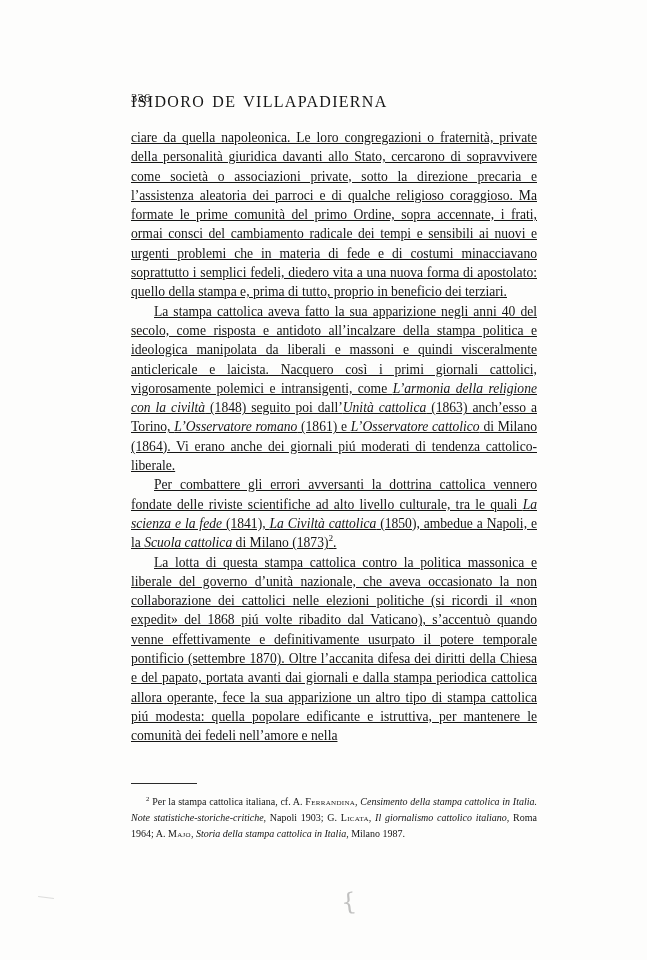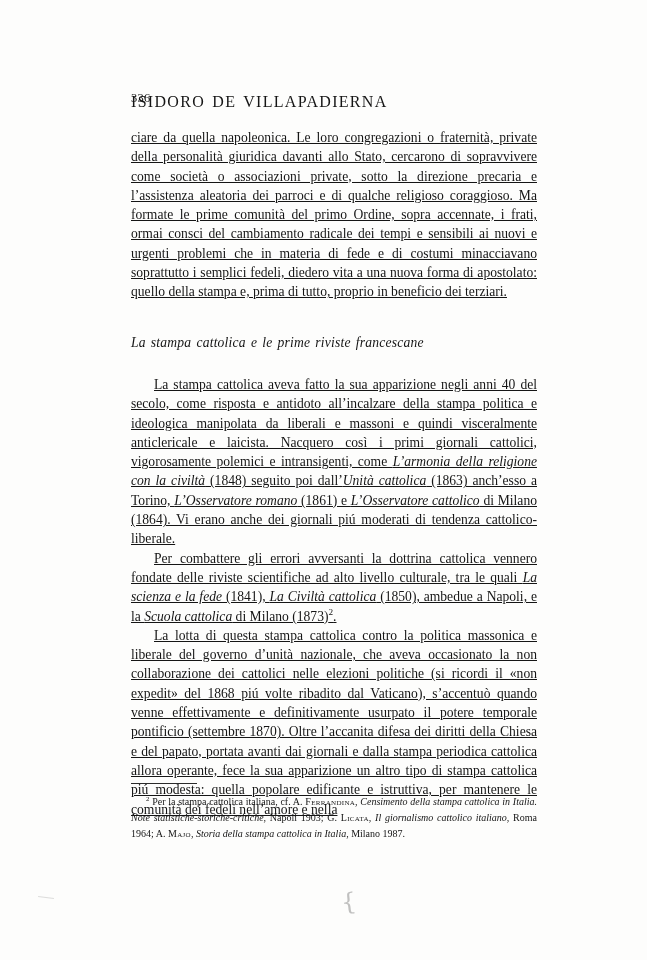--- a/index.html
+++ b/index.html
@@ -127,21 +127,20 @@
 <div class="page">
 
   <header class="page-header">
     <span class="page-num">336</span>
     <span class="running-header">ISIDORO DE VILLAPADIERNA</span>
   </header>
 
   <main class="text-block">
     <p class="body-para"><span class="seg-n">ciare da quella napoleonica. Le loro congregazioni o fraternità, private della personalità giuridica davanti allo Stato, cercarono di sopravvivere come società o associazioni private, sotto la direzione precaria e l’assistenza aleatoria dei parroci e di qualche religioso coraggioso. Ma formate le prime comunità del primo Ordine, sopra accennate, i frati, ormai consci del cambiamento radicale dei tempi e sensibili ai nuovi e urgenti problemi che in materia di fede e di costumi minacciavano soprattutto i semplici fedeli, diedero vita a una nuova forma di apostolato: quello della stampa e, prima di tutto, proprio in beneficio dei terziari.</span></p>
 
-    <h2 class="section-heading">La stampa cattolica e le prime riviste francescane</h2>
 
     <p class="body-para indent"><span class="seg-n">La stampa cattolica aveva fatto la sua apparizione negli anni 40 del secolo, come risposta e antidoto all’incalzare della stampa politica e ideologica manipolata da liberali e massoni e quindi visceralmente anticlericale e laicista. Nacquero così i primi giornali cattolici, vigorosamente polemici e intransigenti, come </span><span class="seg-i">L’armonia della religione con la civiltà</span><span class="seg-n"> (1848) seguito poi dall’</span><span class="seg-i">Unità cattolica</span><span class="seg-n"> (1863) anch’esso a Torino, </span><span class="seg-i">L’Osservatore romano</span><span class="seg-n"> (1861) e </span><span class="seg-i">L’Osservatore cattolico</span><span class="seg-n"> di Milano (1864). Vi erano anche dei giornali piú moderati di tendenza cattolico-liberale.</span></p>
 
     <p class="body-para indent"><span class="seg-n">Per combattere gli errori avversanti la dottrina cattolica vennero fondate delle riviste scientifiche ad alto livello culturale, tra le quali </span><span class="seg-i">La scienza e la fede</span><span class="seg-n"> (1841), </span><span class="seg-i">La Civiltà cattolica</span><span class="seg-n"> (1850), ambedue a Napoli, e la </span><span class="seg-i">Scuola cattolica</span><span class="seg-n"> di Milano (1873)</span><span class="seg-sup">2</span><span class="seg-n">.</span></p>
 
     <p class="body-para indent"><span class="seg-n">La lotta di questa stampa cattolica contro la politica massonica e liberale del governo d’unità nazionale, che aveva occasionato la non collaborazione dei cattolici nelle elezioni politiche (si ricordi il «non expedit» del 1868 piú volte ribadito dal Vaticano), s’accentuò quando venne effettivamente e definitivamente usurpato il potere temporale pontificio (settembre 1870). Oltre l’accanita difesa dei diritti della Chiesa e del papato, portata avanti dai giornali e dalla stampa periodica cattolica allora operante, fece la sua apparizione un altro tipo di stampa cattolica piú modesta: quella popolare edificante e istruttiva, per mantenere le comunità dei fedeli nell’amore e nella</span></p>
   </main>
 
   <footer class="footnote-area">
     <div class="footnote-rule"></div>

